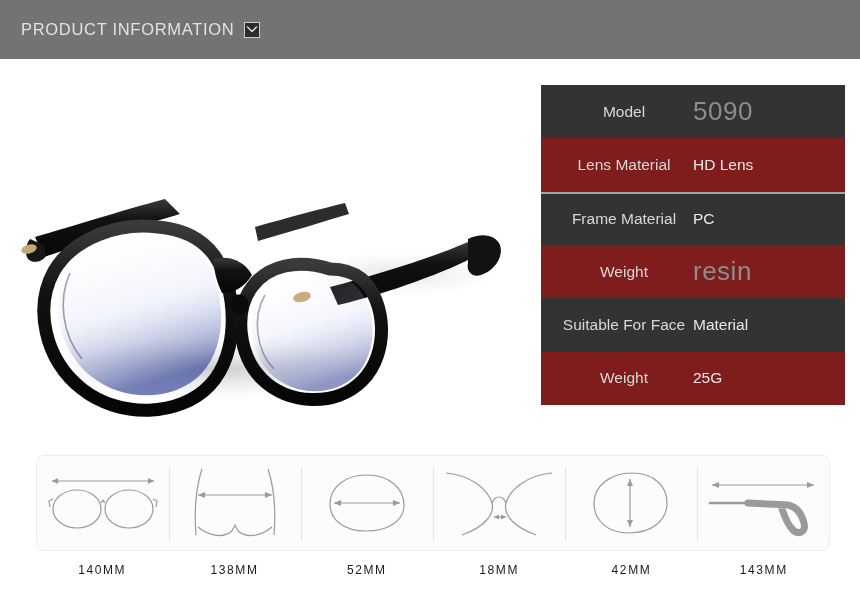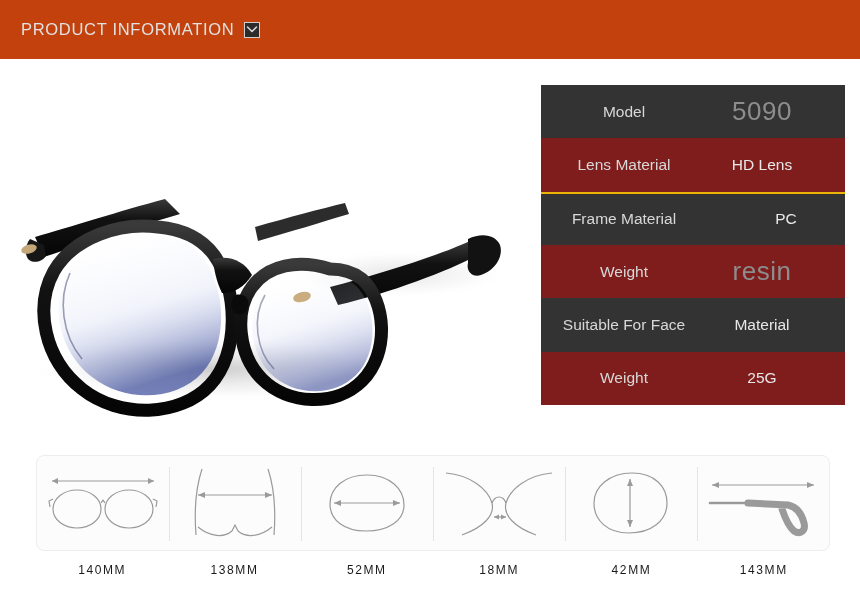--- a/index.html
+++ b/index.html
@@ -7,21 +7,21 @@
     width:860px; height:591px;
     background:#ffffff;
     font-family:"Liberation Sans", sans-serif;
     overflow:hidden;
   }
   #page { position:relative; width:860px; height:591px; background:#fff; }
 
   
   #header {
     position:absolute; left:0; top:0; width:860px; height:59px;
-    background:#c2410c;
+    background:#737373;
     display:flex; align-items:center;
   }
   #header-title {
     margin-left:21px;
     color:#e2e2e2;
     font-size:16.5px;
     letter-spacing:0.7px;
     font-weight:400;
     white-space:nowrap;
   }
@@ -46,32 +46,32 @@
     position:absolute; left:541px; top:85px; width:304px; height:320px;
     overflow:hidden;
   }
   .spec-row {
     display:flex; align-items:center;
     height:53.34px; width:100%;
     padding:0 14px;
   }
   .spec-row.dark  { background:#333333; }
   .spec-row.light { background:#7f1d1d; }
-  .spec-row.sep   { border-top:2px solid #eab308;gap:24px; }
+  .spec-row.sep   { border-top:2px solid #a3a3a3; }
   .spec-label {
     flex:0 0 50%;
     text-align:center;
     color:#d8d8d8;
     font-size:15.5px;
     font-weight:400;
     white-space:nowrap;
   }
   .spec-value {
     flex:0 0 50%;
-    text-align:center;
+    text-align:left;
     color:#e8e8e8;
     font-size:15.5px;
     font-weight:400;
     white-space:nowrap;
   }
   .spec-value.big {
     font-size:26px;
     color:#8d8d8d;
     letter-spacing:0.5px;
   }

